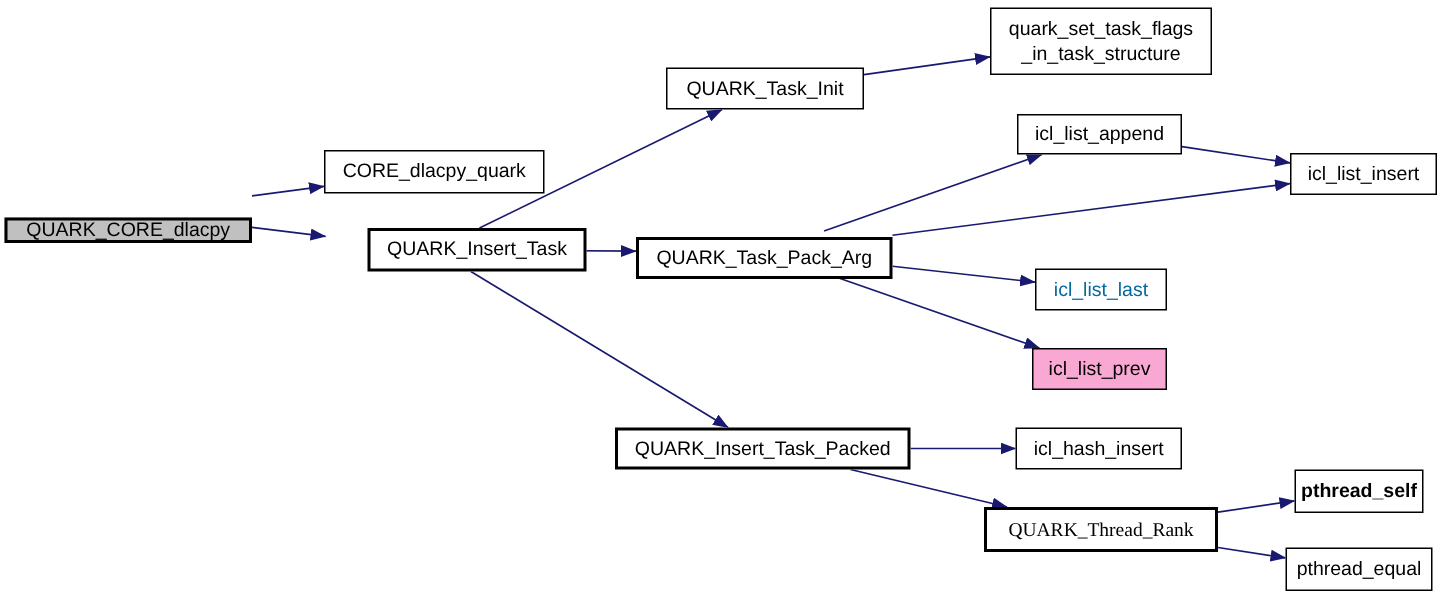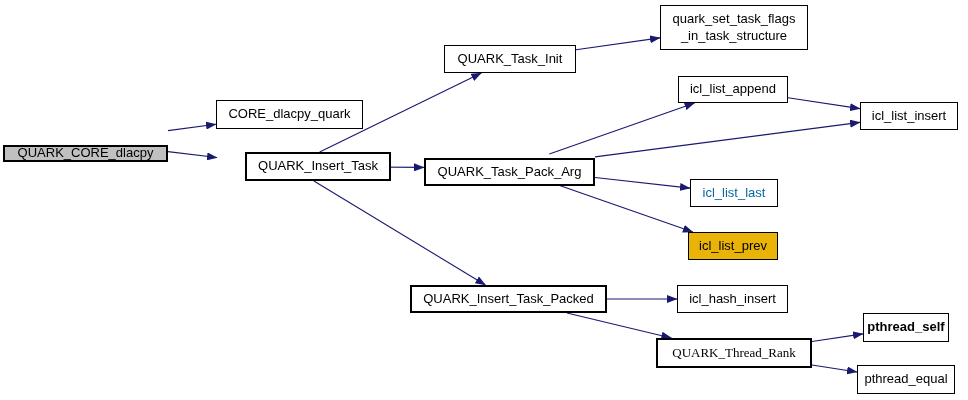--- a/index.html
+++ b/index.html
@@ -99,21 +99,21 @@
 _in_task_structure</div>
 
   <div class="node n5" style="border-color: rgb(0, 0, 0); color: rgb(0, 0, 0); background: rgb(255, 255, 255);">icl_list_append</div>
 
   <div class="node n6" style="border-color: rgb(0, 0, 0); color: rgb(0, 0, 0); background: rgb(255, 255, 255);">icl_list_insert</div>
 
   <div class="node n7 bold" style="border-color: rgb(0, 0, 0); color: rgb(0, 0, 0); background: rgb(255, 255, 255);">QUARK_Task_Pack_Arg</div>
 
   <div class="node n8" style="border-color: rgb(0, 0, 0); color: #0369a1; background: rgb(255, 255, 255);">icl_list_last</div>
 
-  <div class="node n9" style="border-color: rgb(0, 0, 0); color: rgb(0, 0, 0); background: #eab308;">icl_list_prev</div>
+  <div class="node n9" style="border-color: rgb(0, 0, 0); color: rgb(0, 0, 0); background: #f9a8d4;">icl_list_prev</div>
 
   <div class="node n10 bold" style="border-color: rgb(0, 0, 0); color: rgb(0, 0, 0); background: rgb(255, 255, 255);">QUARK_Insert_Task_Packed</div>
 
   <div class="node n11" style="border-color: rgb(0, 0, 0); color: rgb(0, 0, 0); background: rgb(255, 255, 255);">icl_hash_insert</div>
 
   <div class="node n12 bold" style="border-color: rgb(0, 0, 0); color: rgb(0, 0, 0); background: rgb(255, 255, 255);">QUARK_Thread_Rank</div>
 
   <div class="node n13" style="border-color: rgb(0, 0, 0); color: rgb(0, 0, 0); background: rgb(255, 255, 255); font-weight: bold;">pthread_self</div>
 
   <div class="node n14" style="border-color: rgb(0, 0, 0); color: rgb(0, 0, 0); background: rgb(255, 255, 255);">pthread_equal</div>

